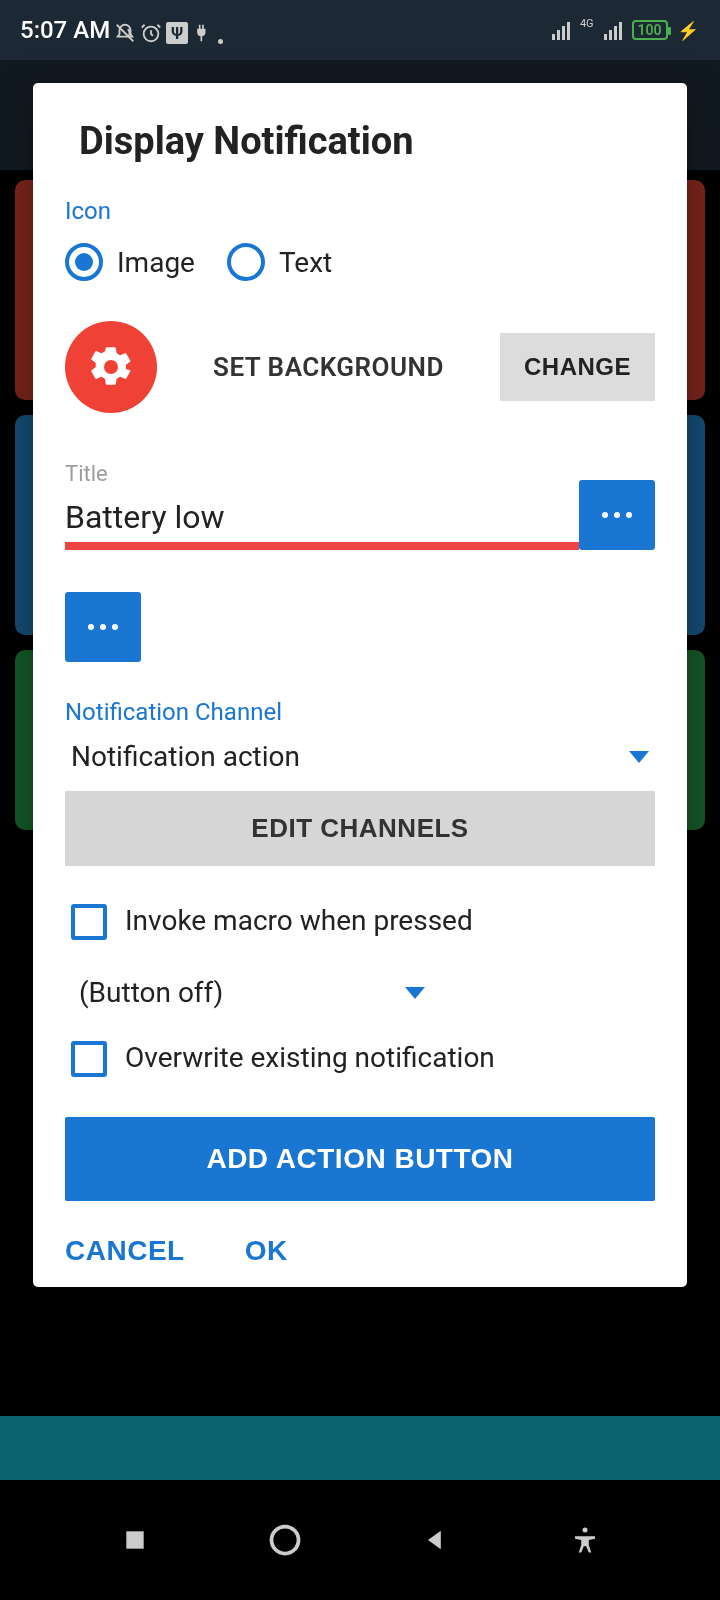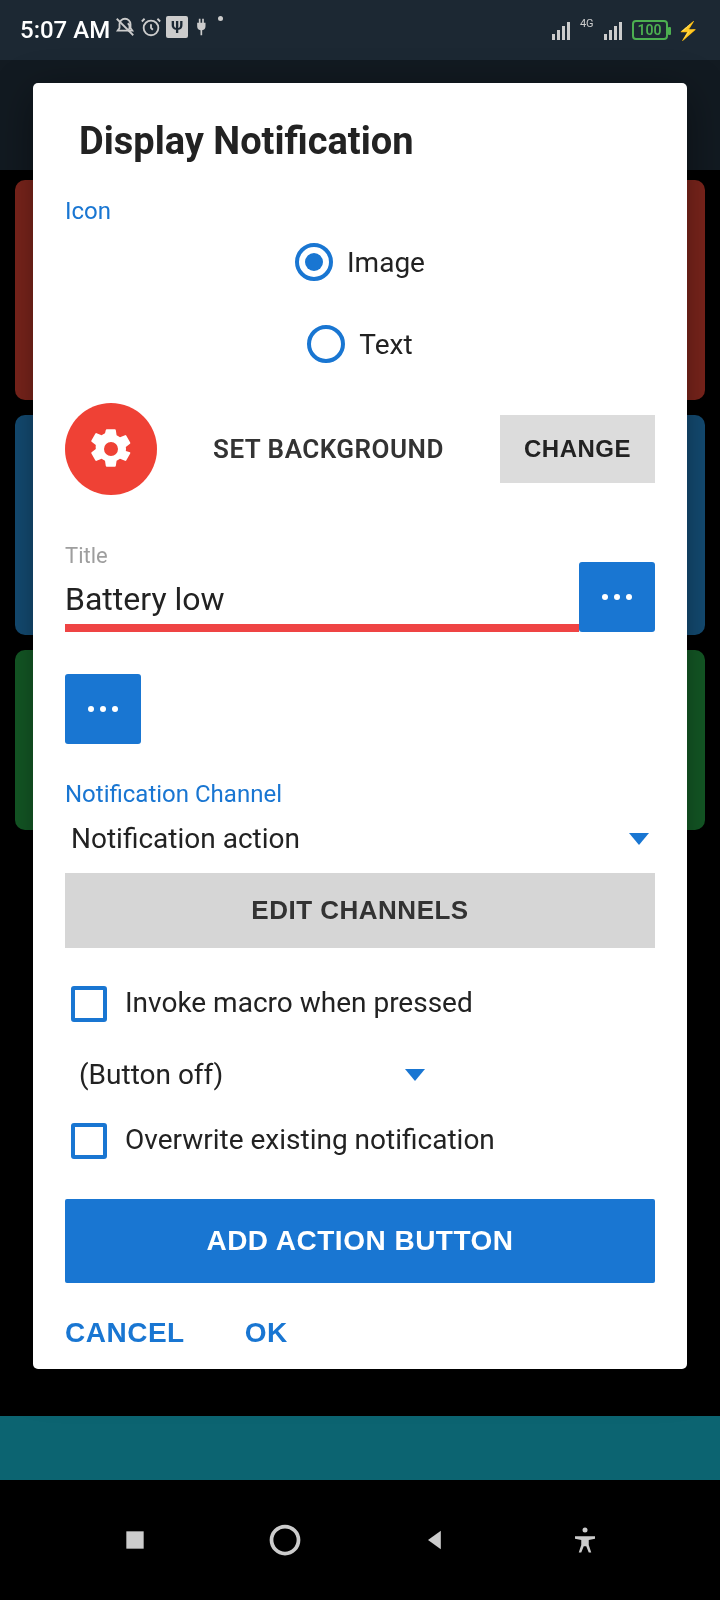--- a/index.html
+++ b/index.html
@@ -13,21 +13,21 @@
   }
   .status-bar {
     height: 60px;
     background: #1c2833;
     display: flex;
     align-items: center;
     justify-content: space-between;
     padding: 0 20px;
     color: #fff;
   }
-  .status-left { display: flex; align-items: flex-start; gap: 4px; }
+  .status-left { display: flex; align-items: flex-end; gap: 4px; }
   .status-right { display: flex; align-items: center; gap: 10px; }
   .time { font-size: 24px; font-weight: 500; }
   .status-icon { width: 22px; height: 22px; display:inline-flex; align-items:center; justify-content:center; }
   .battery-badge {
     border: 2px solid #4caf50;
     border-radius: 4px;
     padding: 0 4px;
     font-size: 14px;
     color: #4caf50;
     font-weight: 600;
@@ -56,21 +56,21 @@
     left: 33px;
     right: 33px;
     background: #fff;
     border-radius: 5px;
     padding: 36px 32px 12px 32px;
     box-shadow: 0 10px 40px rgba(0,0,0,0.4);
   }
   .dialog-title { font-size: 38px; font-weight: 700; color: #222; margin-bottom: 34px; padding-left:14px;}
   .section-label { color: #1976d2; font-size: 24px; margin-bottom: 18px; }
   .section-label-grey { color: #9e9e9e; font-size: 22px; margin-bottom: 6px; }
-  .radio-row { display: flex; gap: 44px; align-items: center; margin-bottom: 40px; flex-direction: column; }
+  .radio-row { display: flex; gap: 32px; align-items: center; margin-bottom: 40px; }
   .radio-item { display: flex; align-items: center; gap: 14px; }
   .radio-outer {
     width: 38px; height: 38px; border-radius: 50%;
     border: 4px solid #1976d2;
     display: flex; align-items: center; justify-content: center;
   }
   .radio-inner { width: 18px; height: 18px; border-radius: 50%; background: #1976d2; }
   .radio-label { font-size: 28px; color: #222; }
   .icon-row { display: flex; align-items: center; gap: 20px; margin-bottom: 48px; }
   .icon-circle {

